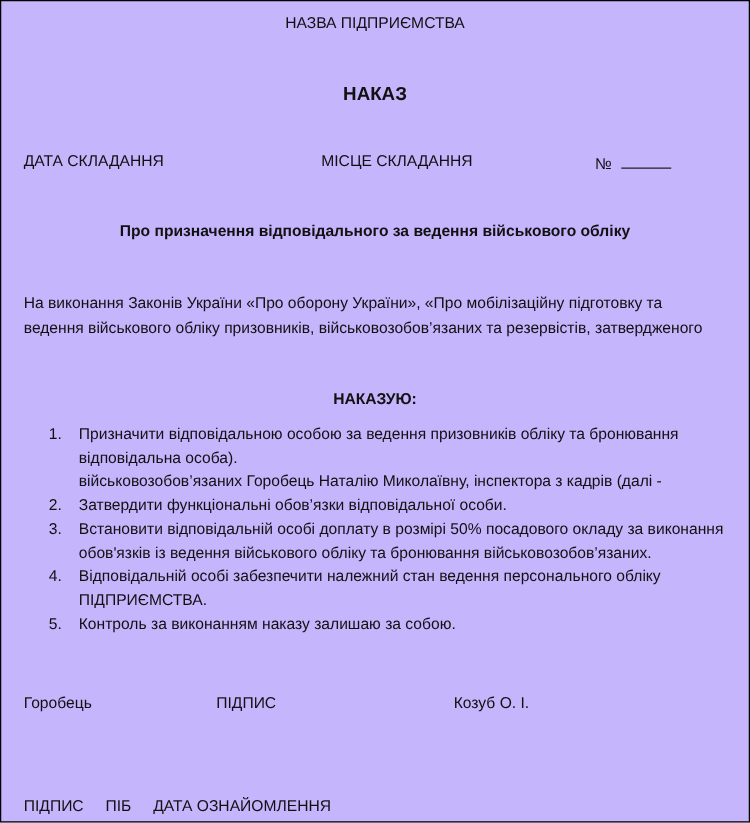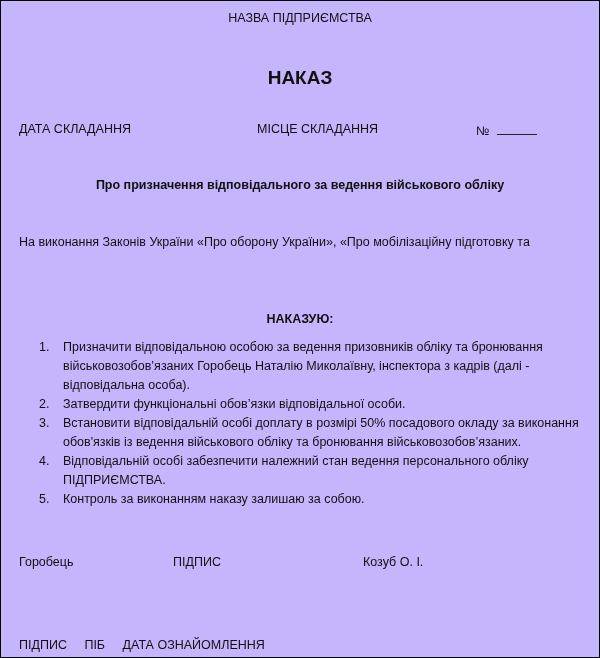--- a/index.html
+++ b/index.html
@@ -10,21 +10,21 @@
       border: 1px solid #000;
       background: #c4b5fd;
       color: #111;
       font-family: Liberation Sans, sans-serif;
       font-size: 12.5px;
     }
     .abs { position: absolute; white-space: nowrap; }
     .center { left: 0; right: 0; text-align: center; }
     .bold { font-weight: bold; }
     .company { top: 10px; }
-    .title { top: 66px; font-size: 19px; }
+    .title { top: 66px; font-size: 15px; }
     .meta-date { left: 18px; top: 121px; }
     .meta-place { left: 256px; top: 121px; }
     .meta-num { left: 475px; top: 121px; }
     .num-line { display: inline-block; width: 40px; border-bottom: 1px solid #222; margin-left: 8px; height: 12px; vertical-align: baseline; }
     .subject { top: 177px; }
     .preamble { position: absolute; left: 18px; top: 231px; width: 570px; line-height: 20px; white-space: normal; }
     .pline { display: block; white-space: nowrap; }
     .cursor { display: inline-block; width: 1px; height: 15px; background: #000; vertical-align: -3px; margin: 0 1px; }
     .orders-title { top: 311px; }
     .list { position: absolute; left: 38px; top: 337px; width: 555px; margin: 0; padding: 0; list-style: none; line-height: 19px; }
@@ -50,30 +50,31 @@
   <div class="abs meta-date">ДАТА СКЛАДАННЯ</div>
   <div class="abs meta-place">МІСЦЕ СКЛАДАННЯ</div>
   <div class="abs meta-num">
     <span>№</span><span class="num-line"></span>
   </div>
 
   <div class="abs center bold subject">Про призначення відповідального за ведення військового обліку</div>
 
   <div class="preamble">
     <span class="pline">На виконання Законів України «Про оборону України», «Про мобілізаційну підготовку та</span>
+    <span class="pline">ведення військового обліку призовників, військовозобов’язаних та резервістів, затвердженого</span>
   </div>
 
   <div class="abs center bold orders-title">НАКАЗУЮ:</div>
 
   <ol class="list">
     <li>
       <span class="num">1.</span>
       <span class="lline">Призначити відповідальною особою за ведення призовників обліку та бронювання</span>
+      <span class="lline">відповідальна особа).</span>
       <span class="lline">військовозобов’язаних Горобець Наталію Миколаївну, інспектора з кадрів (далі -</span>
-      <span class="lline">відповідальна особа).</span>
     </li>
     <li>
       <span class="num">2.</span>
       <span class="lline">Затвердити функціональні обов’язки відповідальної особи.</span>
     </li>
     <li>
       <span class="num">3.</span>
       <span class="lline">Встановити відповідальній особі доплату в розмірі 50% посадового окладу за виконання</span>
       <span class="lline">обов'язків із ведення військового обліку та бронювання військовозобов’язаних.</span>
     </li>

